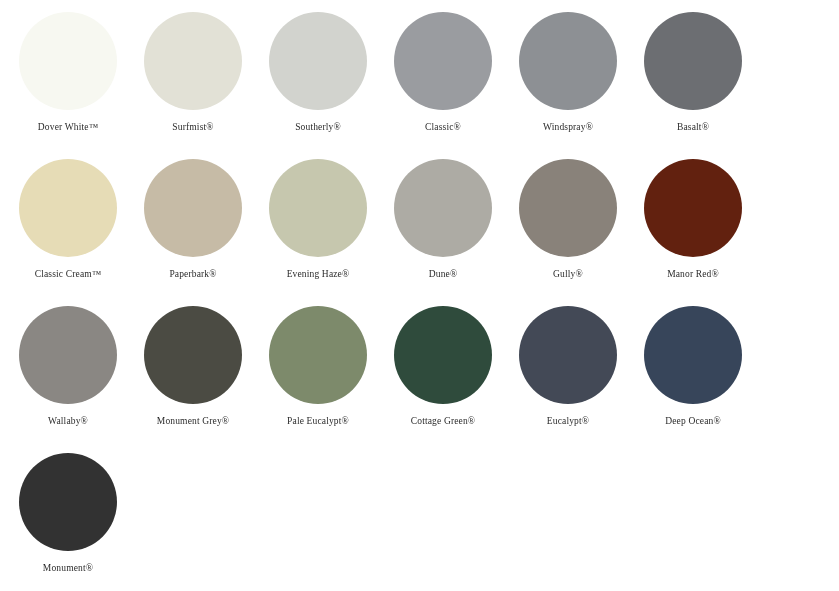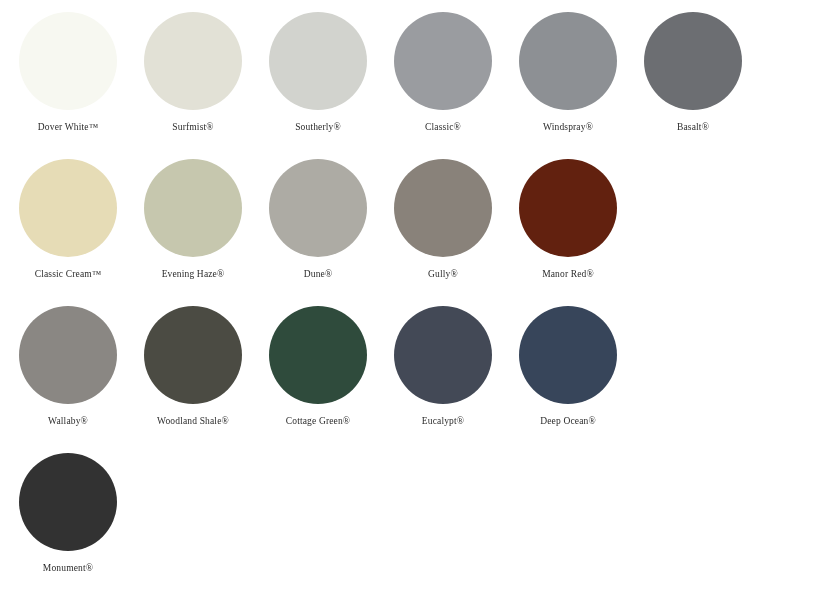--- a/index.html
+++ b/index.html
@@ -85,20 +85,24 @@
         <span class="swatch-circle" style="background-color: rgb(108, 110, 114);"></span>
         <span class="swatch-label">Basalt®</span>
       </div>
     </div>
     <div class="swatch-row">
       <div class="swatch-cell">
         <span class="swatch-circle" style="background-color: rgb(230, 220, 182);"></span>
         <span class="swatch-label">Classic Cream™</span>
       </div>
       <div class="swatch-cell">
+        <span class="swatch-circle" style="background-color: rgb(198, 187, 166);"></span>
+        <span class="swatch-label">Paperbark®</span>
+      </div>
+      <div class="swatch-cell">
         <span class="swatch-circle" style="background-color: rgb(198, 199, 174);"></span>
         <span class="swatch-label">Evening Haze®</span>
       </div>
       <div class="swatch-cell">
         <span class="swatch-circle" style="background-color: rgb(173, 171, 164);"></span>
         <span class="swatch-label">Dune®</span>
       </div>
       <div class="swatch-cell">
         <span class="swatch-circle" style="background-color: rgb(137, 130, 122);"></span>
         <span class="swatch-label">Gully®</span>
@@ -108,21 +112,25 @@
         <span class="swatch-label">Manor Red®</span>
       </div>
     </div>
     <div class="swatch-row">
       <div class="swatch-cell">
         <span class="swatch-circle" style="background-color: rgb(138, 135, 131);"></span>
         <span class="swatch-label">Wallaby®</span>
       </div>
       <div class="swatch-cell">
         <span class="swatch-circle" style="background-color: rgb(75, 75, 67);"></span>
-        <span class="swatch-label">Woodland Shale®</span>
+        <span class="swatch-label">Monument Grey®</span>
+      </div>
+      <div class="swatch-cell">
+        <span class="swatch-circle" style="background-color: rgb(125, 138, 107);"></span>
+        <span class="swatch-label">Pale Eucalypt®</span>
       </div>
       <div class="swatch-cell">
         <span class="swatch-circle" style="background-color: rgb(47, 75, 60);"></span>
         <span class="swatch-label">Cottage Green®</span>
       </div>
       <div class="swatch-cell">
         <span class="swatch-circle" style="background-color: rgb(67, 73, 86);"></span>
         <span class="swatch-label">Eucalypt®</span>
       </div>
       <div class="swatch-cell">

